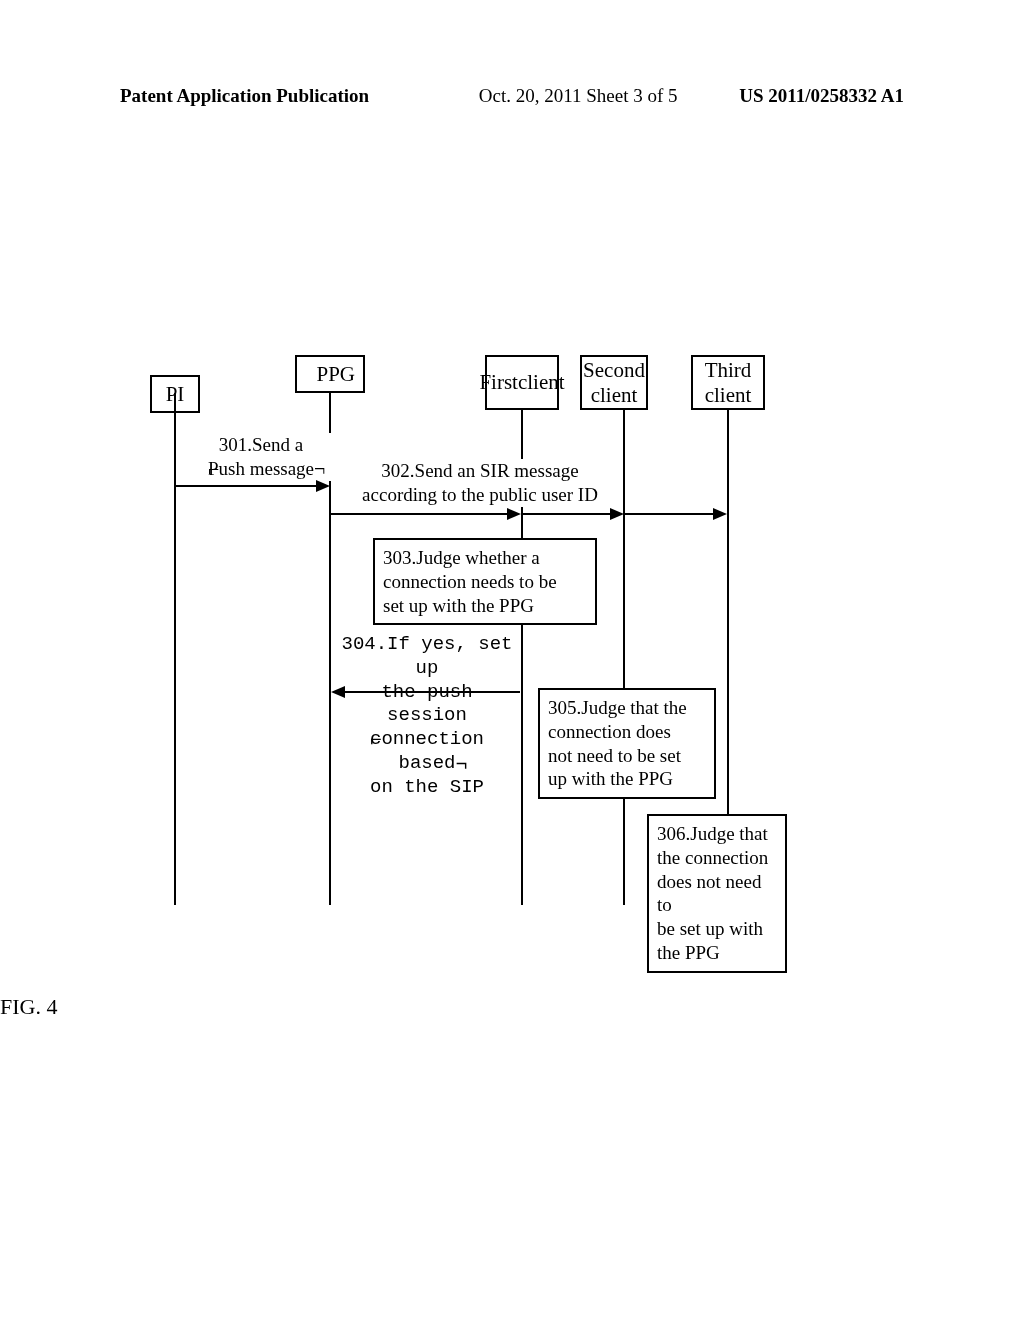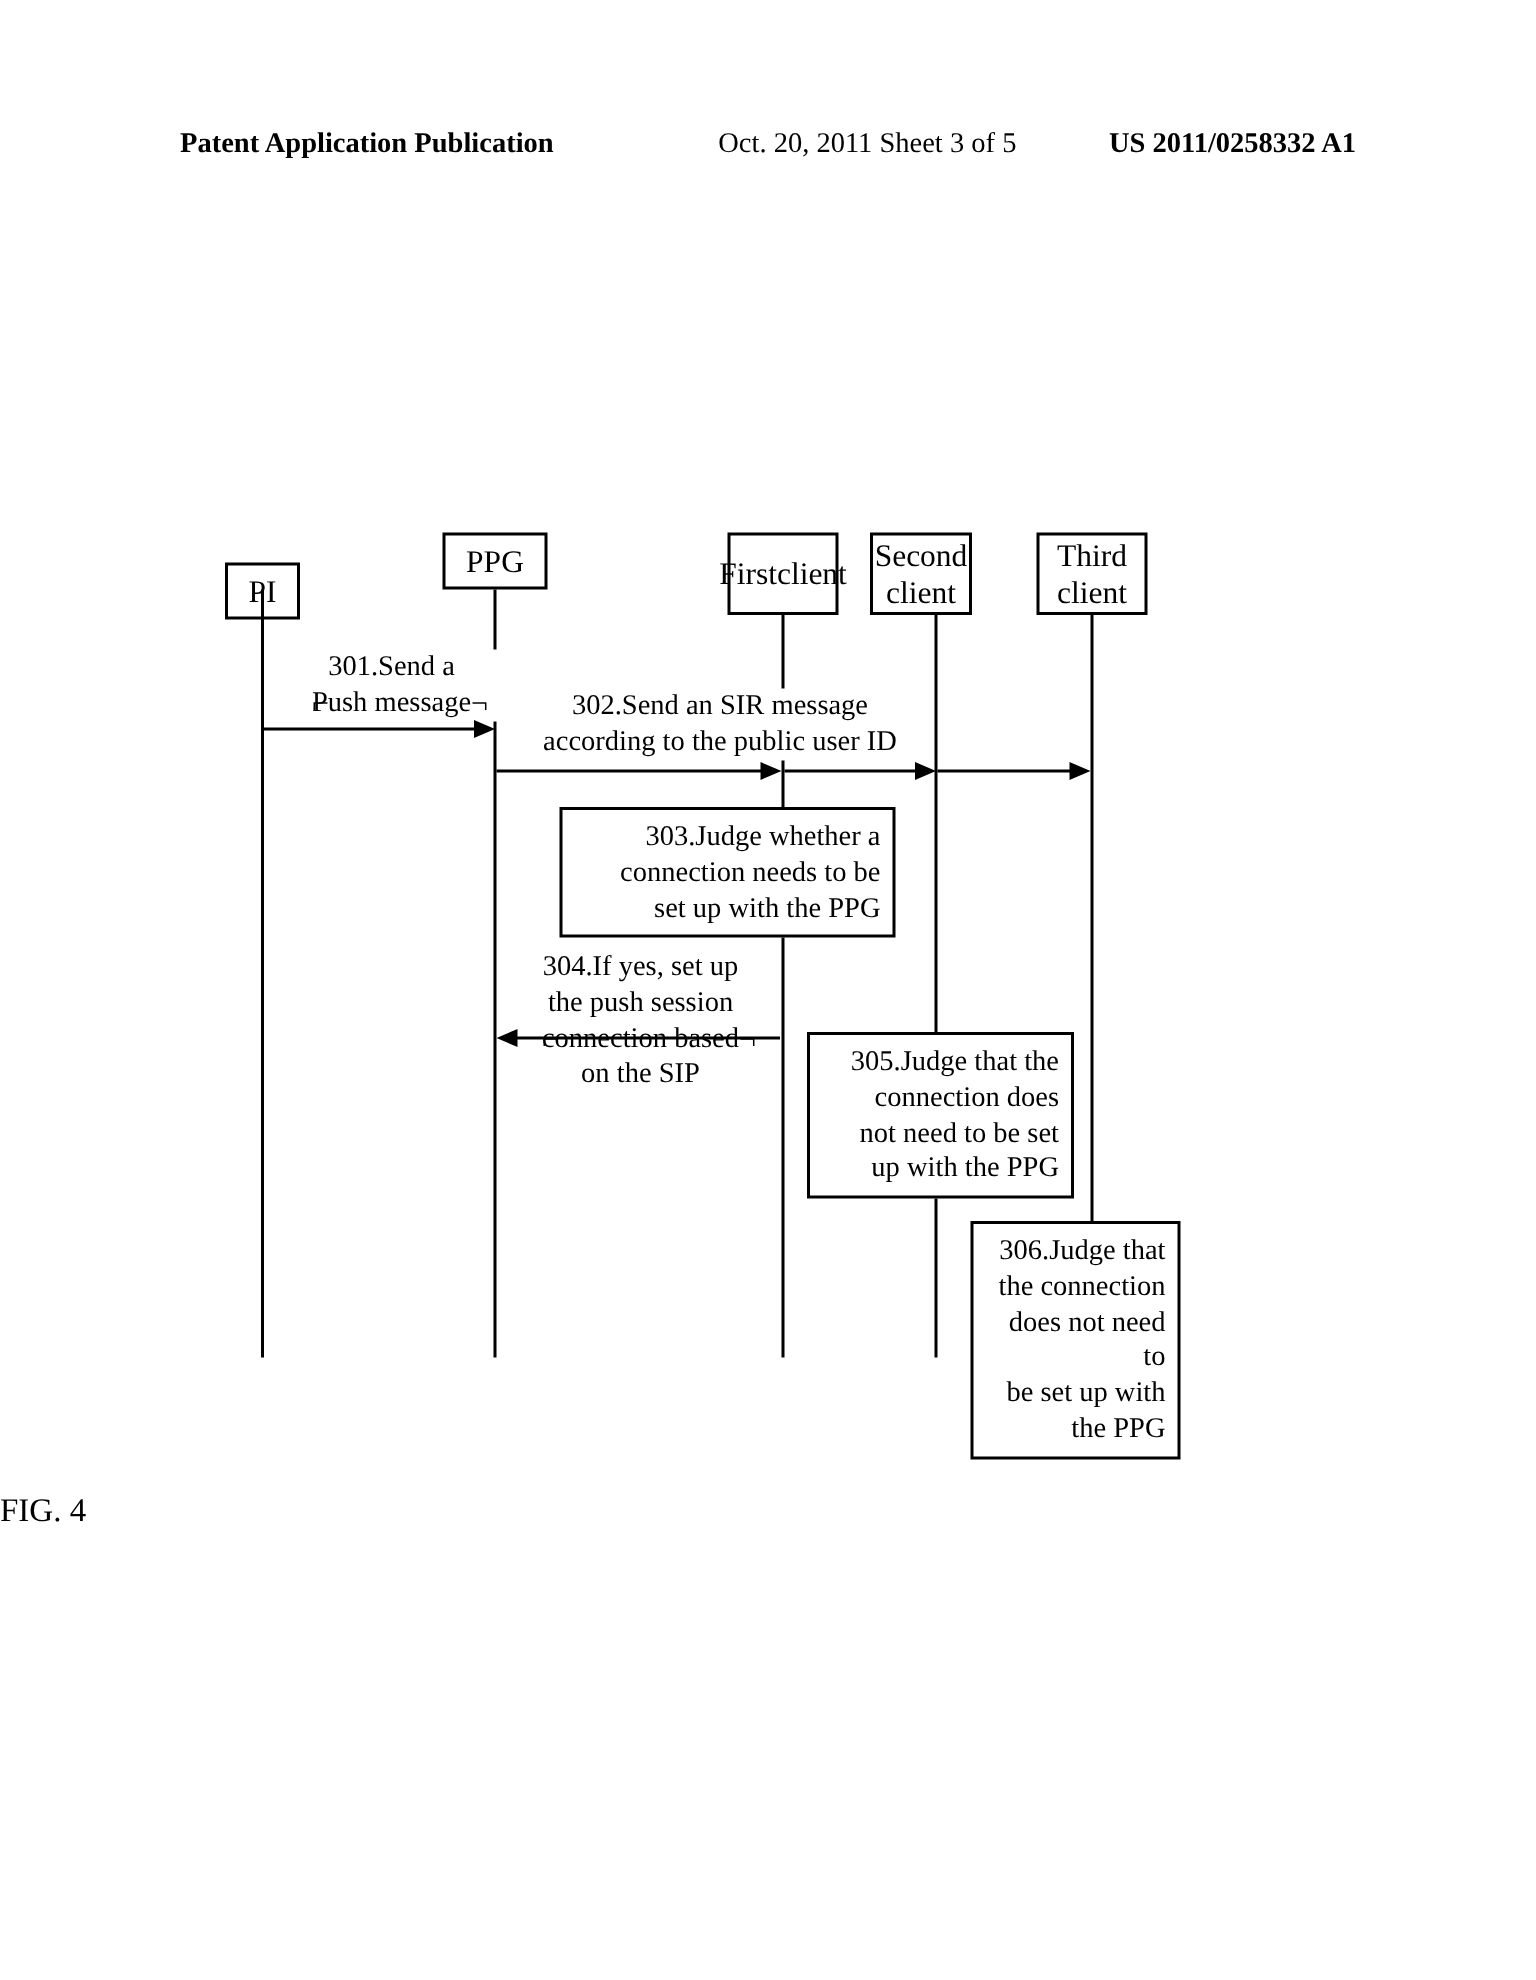--- a/index.html
+++ b/index.html
@@ -68,21 +68,21 @@
       text-align: center;
       background: white;
       line-height: 1.25;
     }
     
     .note-box {
       position: absolute;
       border: 2px solid black;
       background: white;
       font-size: 19px;
-      text-align: right;
+      text-align: left;
       padding: 6px 8px;
       line-height: 1.25;
     }
     
     .arrow-line {
       position: absolute;
       height: 2px;
       background: black;
     }
     
@@ -130,21 +130,21 @@
   <span class="header-center">Oct. 20, 2011  Sheet 3 of 5</span>
   <span class="header-right">US 2011/0258332 A1</span>
 </div>
 
 <div class="diagram-container">
 
   <div class="actor-box" style="left: 0px; top: 0px; width: 50px; height: 38px; margin-top: 20px;">
     <span>PI</span>
   </div>
 
-  <div class="actor-box" style="left: 145px; top: 0px; width: 70px; height: 38px;">
+  <div class="actor-box" style="left: 145px; top: 0px; width: 70px; height: 38px; justify-content: flex-end;">
     <span>PPG</span>
   </div>
 
   <div class="actor-box" style="left: 335px; top: 0px; width: 74px; height: 55px; flex-direction: row;">
     <span>First</span>
     <span>client</span>
   </div>
 
   <div class="actor-box" style="left: 430px; top: 0px; width: 68px; height: 55px; flex-direction: column;">
     <span>Second</span>
@@ -179,21 +179,21 @@
   <div class="arrow-head-right" style="left: 460px; top: 153px;"></div>
   <div class="arrow-line" style="left: 475px; top: 158px; width: 90px;"></div>
   <div class="arrow-head-right" style="left: 563px; top: 153px;"></div>
 
   <div class="note-box" style="left: 223px; top: 183px; width: 224px;">
     <span>303.Judge whether a</span><br>
     <span>connection needs to be</span><br>
     <span>set up with the PPG</span>
   </div>
 
-  <div class="message-label" style="left: 188px; top: 278px; width: 178px;">
+  <div class="message-label" style="left: 188px; top: 278px; width: 178px; font-family: Liberation Mono, monospace;">
     <span>304.If yes, set up</span><br>
     <span>the push session</span><br>
     <span class="brace-left">⌐</span><span>connection based</span><span class="brace-right">¬</span><br>
     <span>on the SIP</span>
   </div>
   <div class="arrow-line" style="left: 194px; top: 336px; width: 176px;"></div>
   <div class="arrow-head-left" style="left: 181px; top: 331px;"></div>
 
   <div class="note-box" style="left: 388px; top: 333px; width: 178px;">
     <span>305.Judge that the</span><br>

